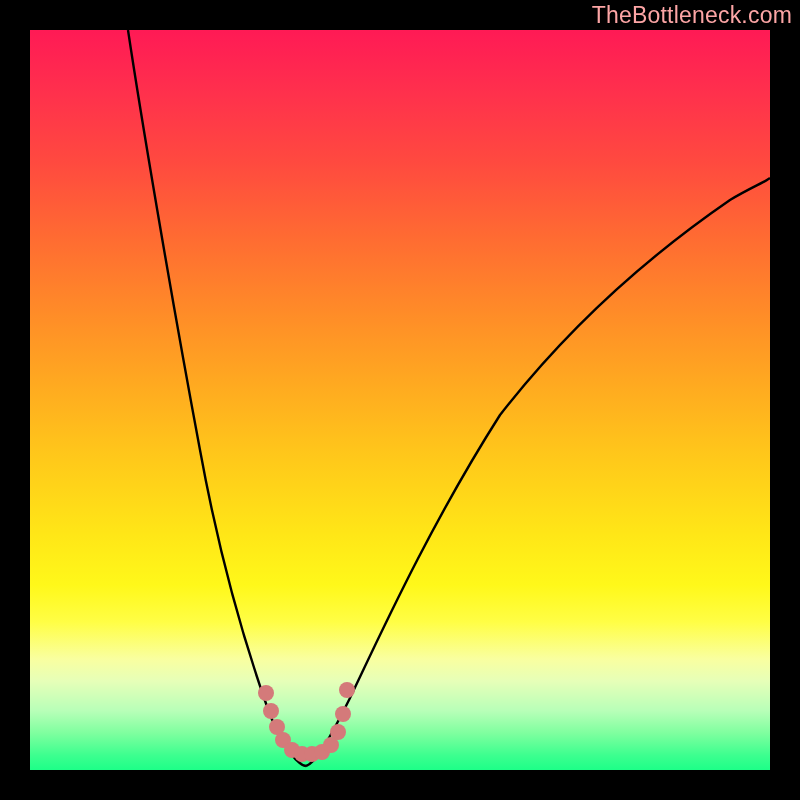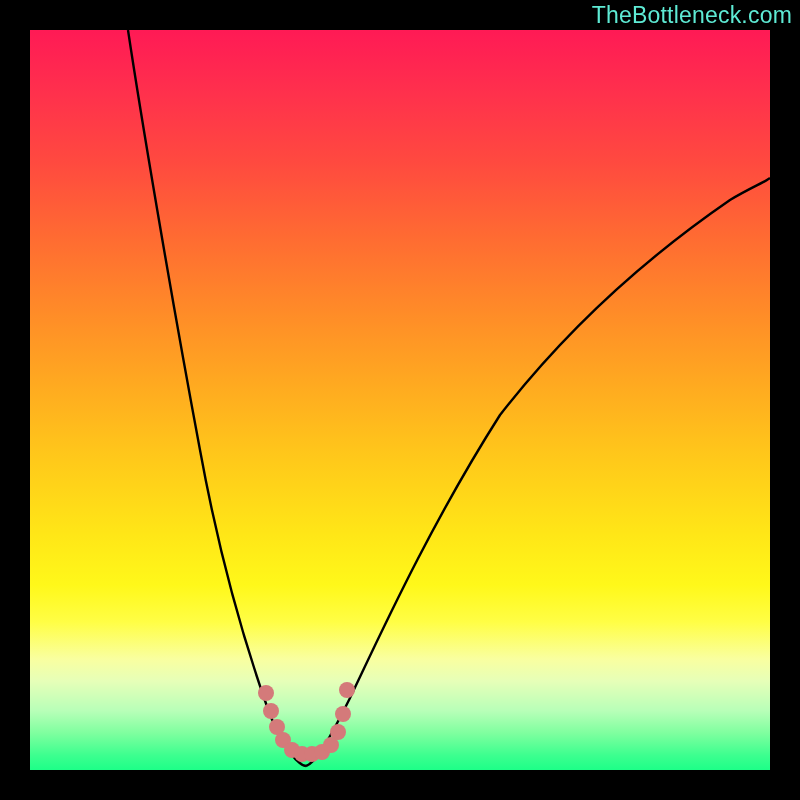--- a/index.html
+++ b/index.html
@@ -48,21 +48,21 @@
     position: absolute;
     left: 0; top: 0;
     width: 740px;
     height: 740px;
     pointer-events: none;
   }
   .watermark {
     position: absolute;
     top: 2px;
     right: 8px;
-    color: #5eead4;
+    color: #fca5a5;
     font-size: 23px;
     font-weight: 400;
     letter-spacing: 0.2px;
     user-select: none;
     margin-left: 20px;
   }
 </style>
 </head>
 <body>
 

